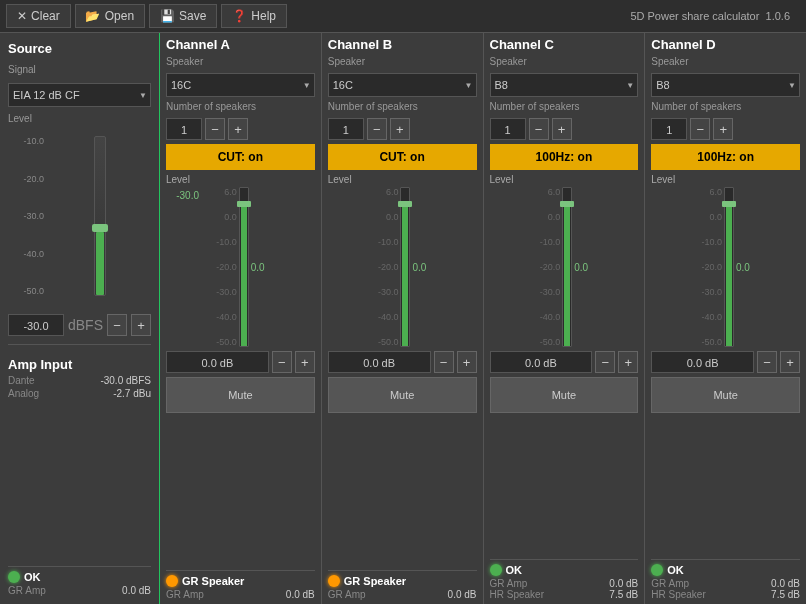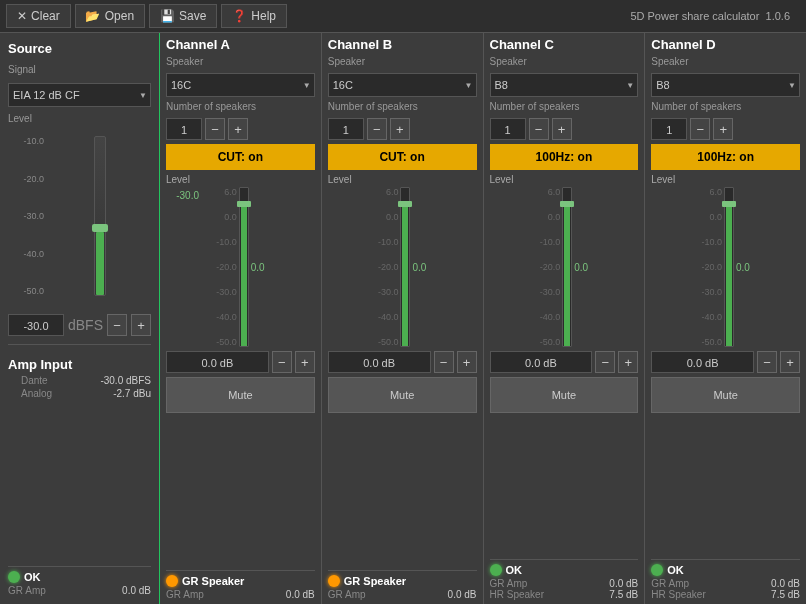--- a/index.html
+++ b/index.html
@@ -187,21 +187,20 @@
     }
 
     
     .amp-section {
       margin-top: 4px;
     }
     .amp-row {
       display: flex;
       justify-content: space-between;
       padding: 1px 0;
-      margin-left: 13px;
     }
     .amp-label { color: #888; font-size: 10px; }
     .amp-value { color: #ccc; font-size: 10px; }
     .status-dot {
       width: 12px;
       height: 12px;
       border-radius: 50%;
       flex-shrink: 0;
     }
     .dot-green { background: #4caf50; box-shadow: 0 0 4px #4caf50; }

